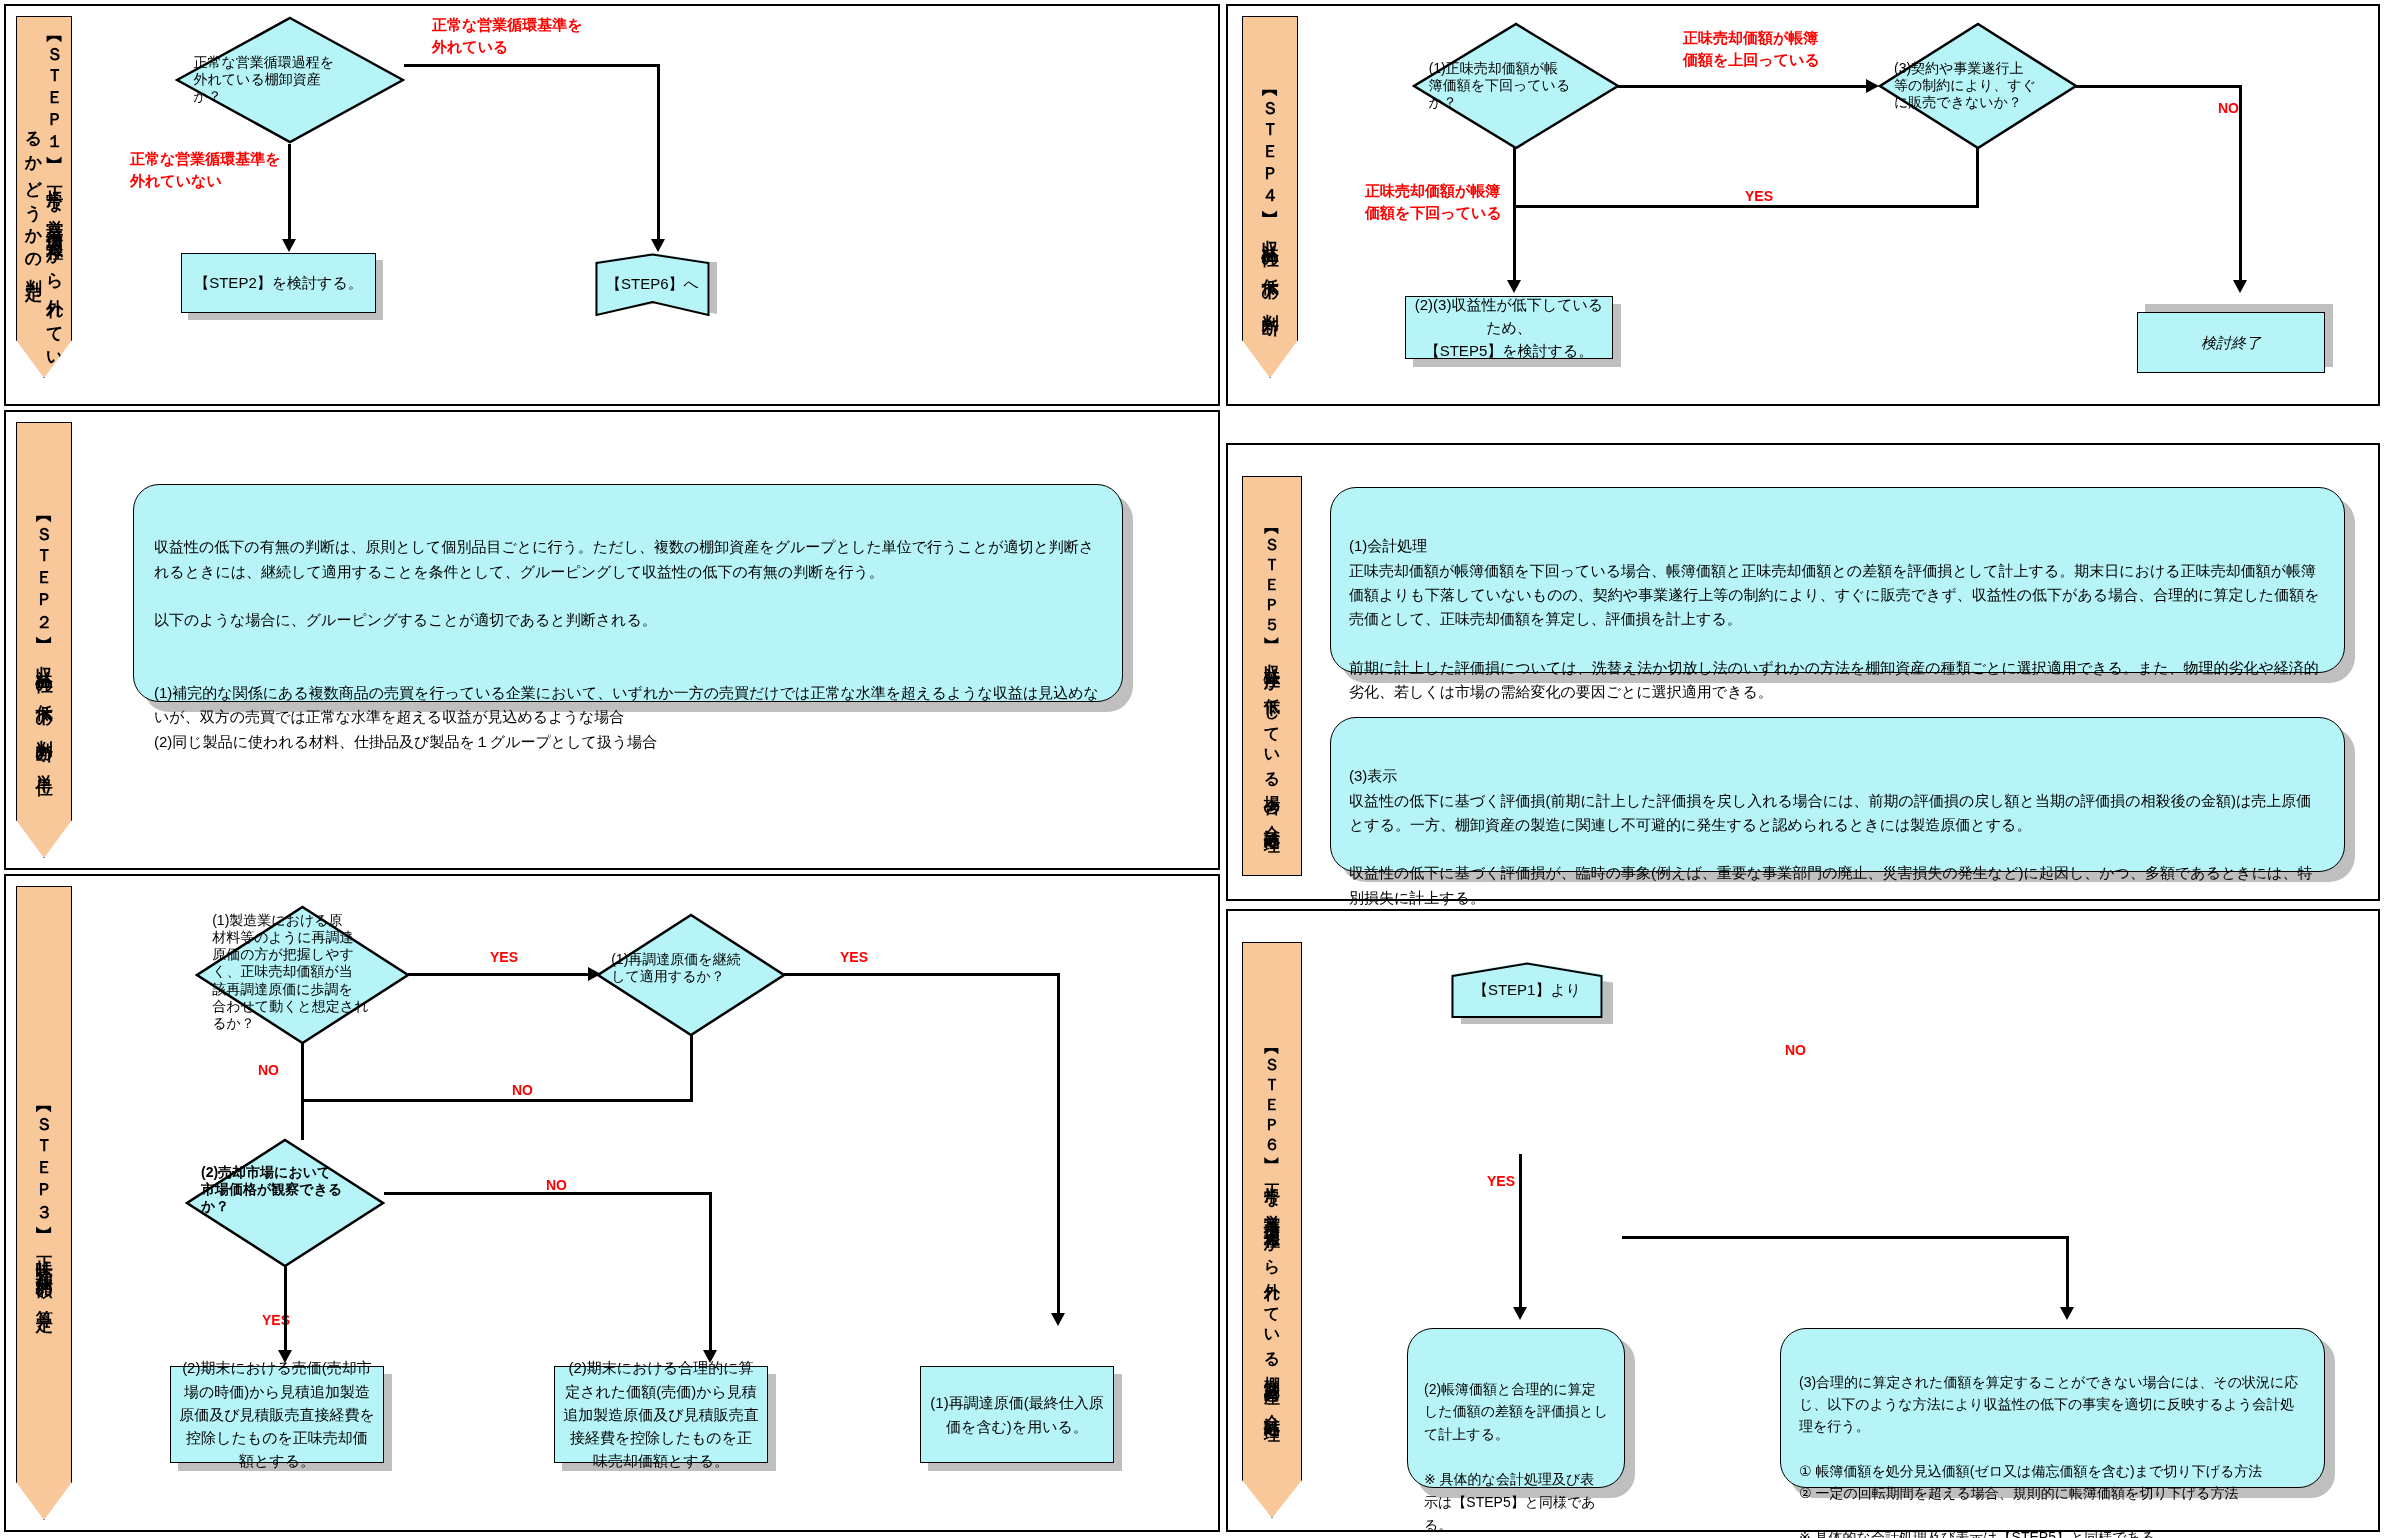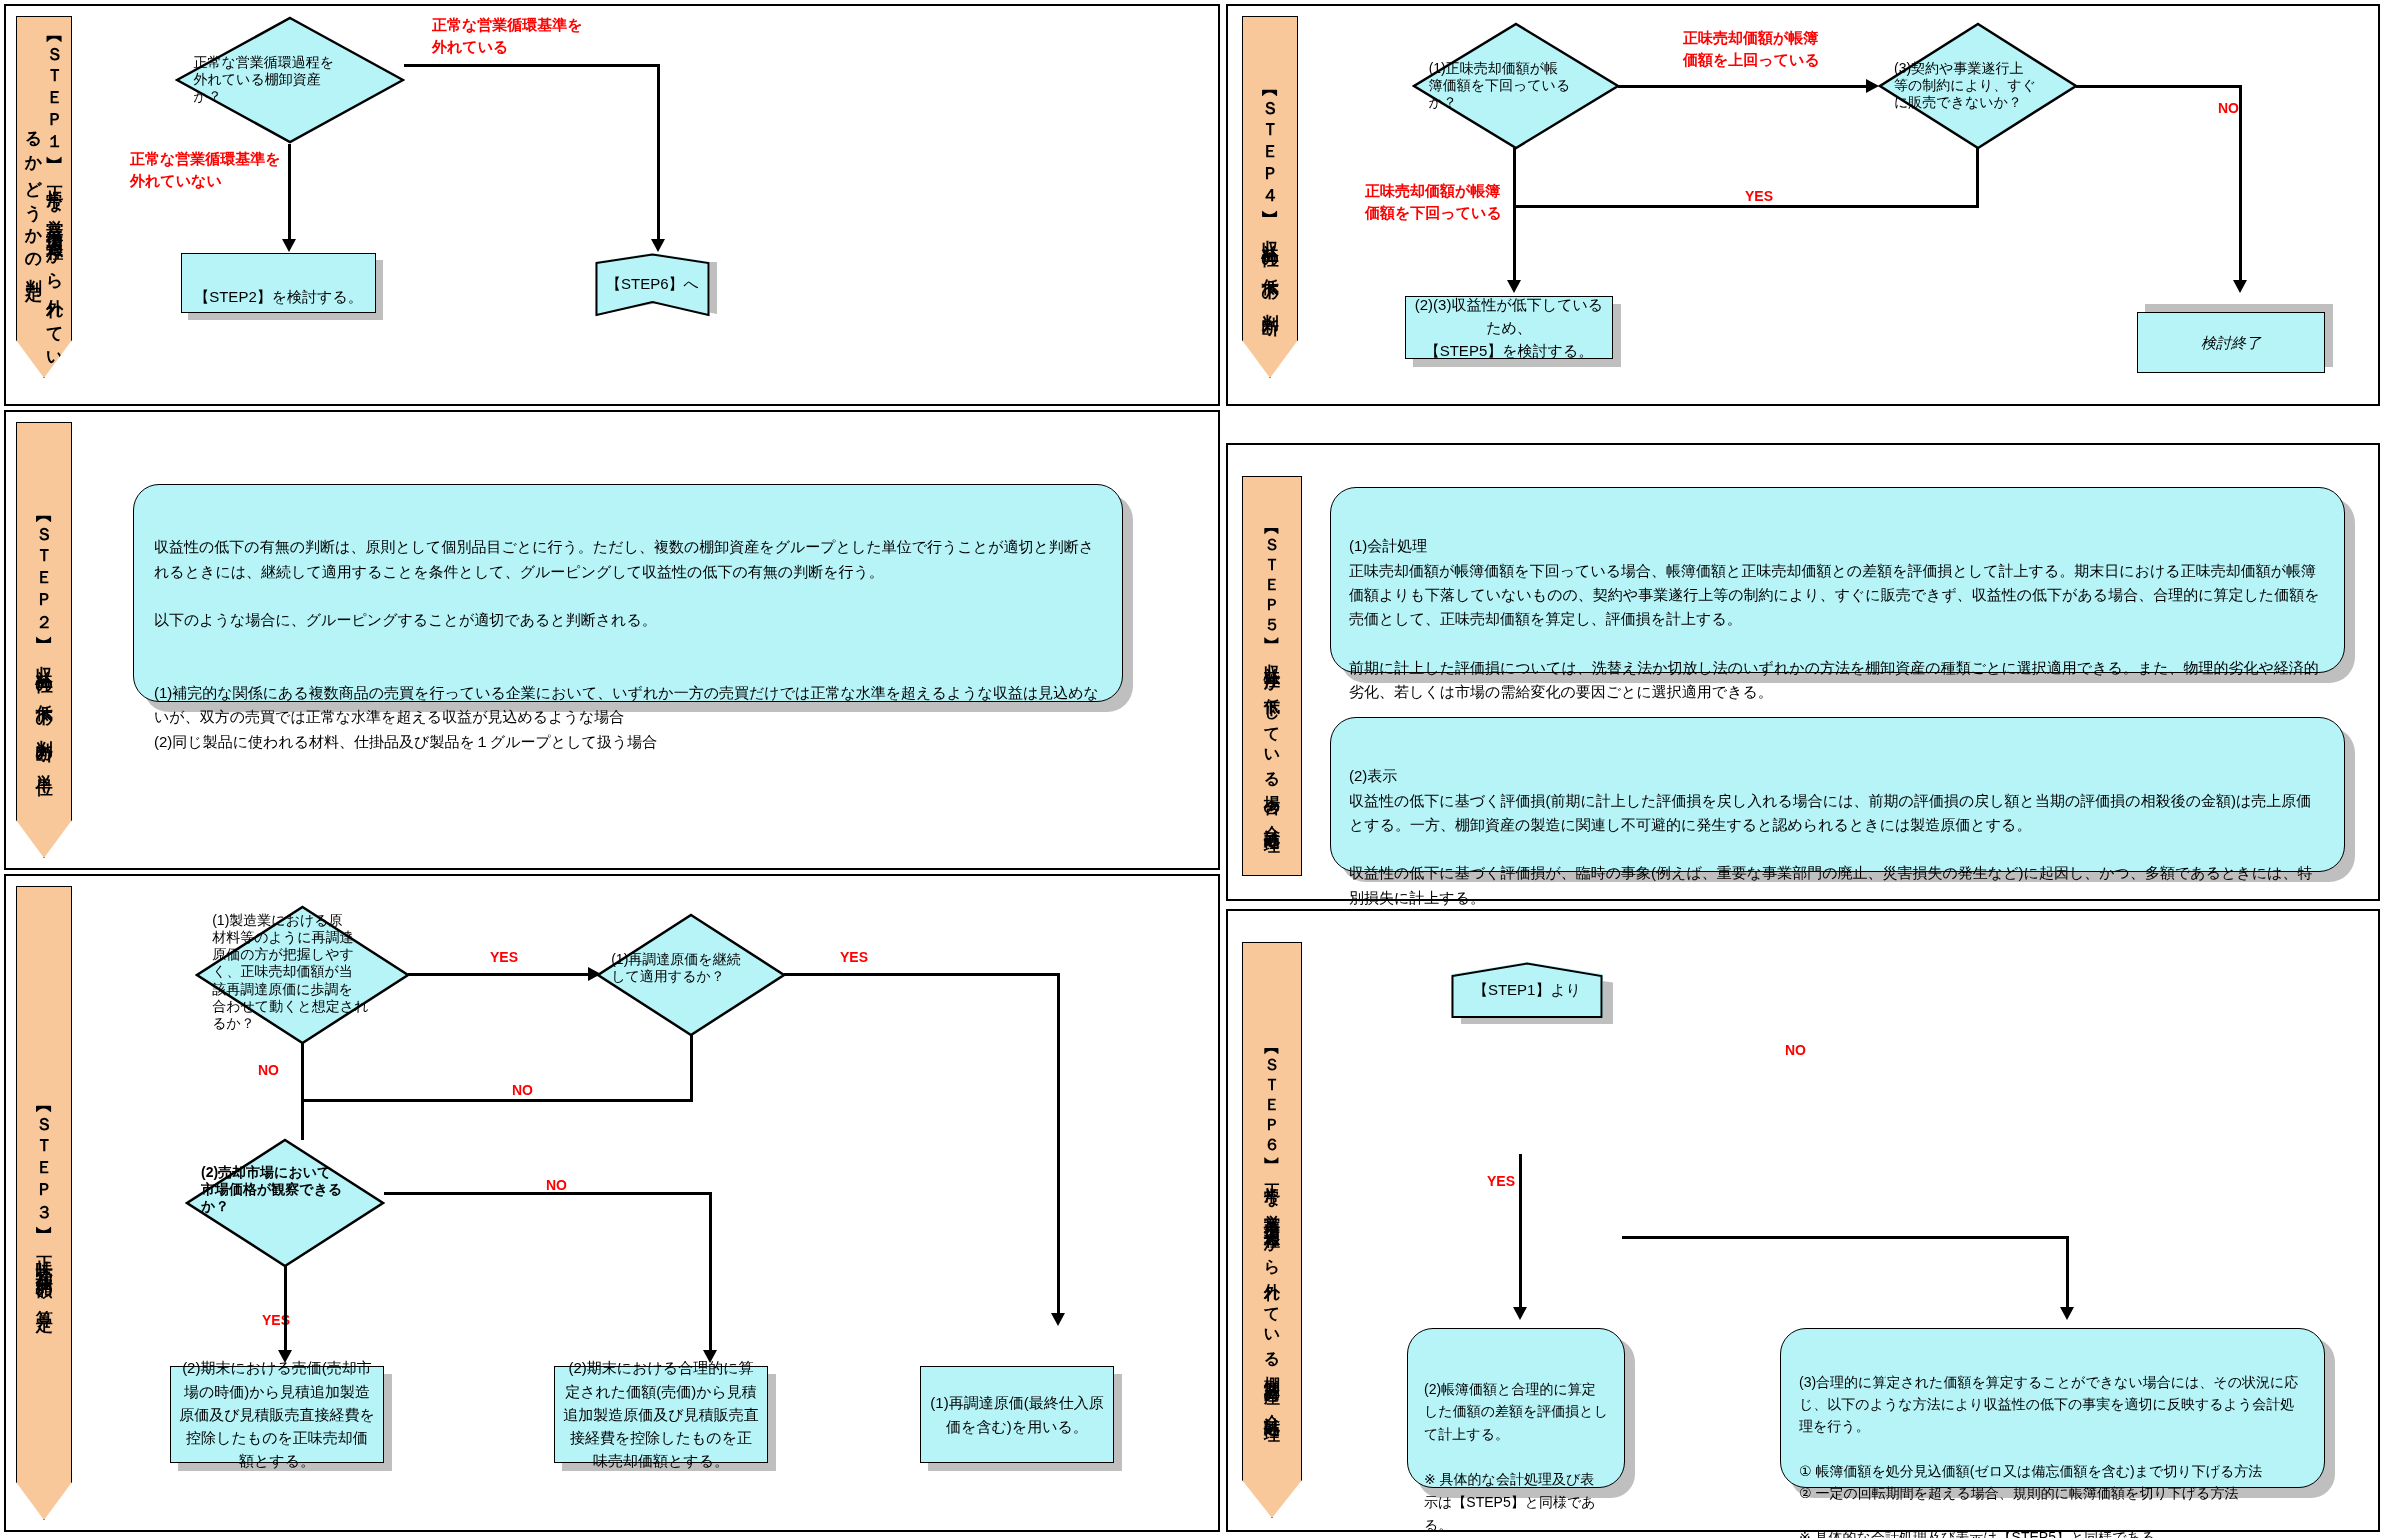--- a/index.html
+++ b/index.html
@@ -117,21 +117,21 @@
 外れていない</div>
 
   <div class="ln lnv" style="left:288px;top:144px;height:100px;"></div>
   <div class="arrowdown" style="left:282px;top:239px;"></div>
 
   <div class="ln lnh" style="left:404px;top:64px;width:256px;"></div>
   <div class="ln lnv" style="left:657px;top:64px;height:180px;"></div>
   <div class="arrowdown" style="left:651px;top:239px;"></div>
 
   <div class="shadow" style="left:188px;top:260px;width:195px;height:60px;"></div>
-  <div class="rectnode" style="left:181px;top:253px;width:195px;height:60px;align-items:flex-end;">
+  <div class="rectnode" style="left:181px;top:253px;width:195px;height:60px;">
     <span>【STEP2】を検討する。</span>
   </div>
 
   <div class="shadow" style="left:602px;top:262px;width:115px;height:52px;clip-path:polygon(0 0,100% 0,100% 100%,50% 78%,0 100%);"></div>
   <div class="pentanode" style="left:595px;top:253px;width:115px;height:62px;">
     <span>【STEP6】へ</span>
   </div>
   <svg class="pentaborder" style="left:595px;top:253px;" width="116" height="64">
     <polygon points="1.5,10 57.5,1.5 113.5,10 113.5,62 57.5,49 1.5,62" fill="none" stroke="#000" stroke-width="2"></polygon>
   </svg>
@@ -284,21 +284,21 @@
   <div class="shadow" style="left:1340px;top:497px;width:1015px;height:186px;border-radius:26px;"></div>
   <div class="roundnode" style="left:1330px;top:487px;width:1015px;height:186px;padding:22px 18px;">
     <span>(1)会計処理
 正味売却価額が帳簿価額を下回っている場合、帳簿価額と正味売却価額との差額を評価損として計上する。期末日における正味売却価額が帳簿価額よりも下落していないものの、契約や事業遂行上等の制約により、すぐに販売できず、収益性の低下がある場合、合理的に算定した価額を売価として、正味売却価額を算定し、評価損を計上する。
 
 前期に計上した評価損については、洗替え法か切放し法のいずれかの方法を棚卸資産の種類ごとに選択適用できる。また、物理的劣化や経済的劣化、若しくは市場の需給変化の要因ごとに選択適用できる。</span>
   </div>
 
   <div class="shadow" style="left:1340px;top:727px;width:1015px;height:155px;border-radius:26px;"></div>
   <div class="roundnode" style="left:1330px;top:717px;width:1015px;height:155px;padding:22px 18px;">
-    <span>(2)表示
+    <span>(3)表示
 収益性の低下に基づく評価損(前期に計上した評価損を戻し入れる場合には、前期の評価損の戻し額と当期の評価損の相殺後の金額)は売上原価とする。一方、棚卸資産の製造に関連し不可避的に発生すると認められるときには製造原価とする。
 
 収益性の低下に基づく評価損が、臨時の事象(例えば、重要な事業部門の廃止、災害損失の発生など)に起因し、かつ、多額であるときには、特別損失に計上する。</span>
   </div>
 
   <div class="banner arrow" style="left:1242px;top:942px;width:60px;height:576px;">
     <div class="banner-txt two-col" style="letter-spacing:4px;font-size:16px;">【ＳＴＥＰ６】　正常な営業循環過程から外れている棚卸資産の会計処理</div>
   </div>
 
   <div class="shadow" style="left:1461px;top:972px;width:152px;height:52px;clip-path:polygon(0 20%,50% 0,100% 20%,100% 100%,0 100%);"></div>

